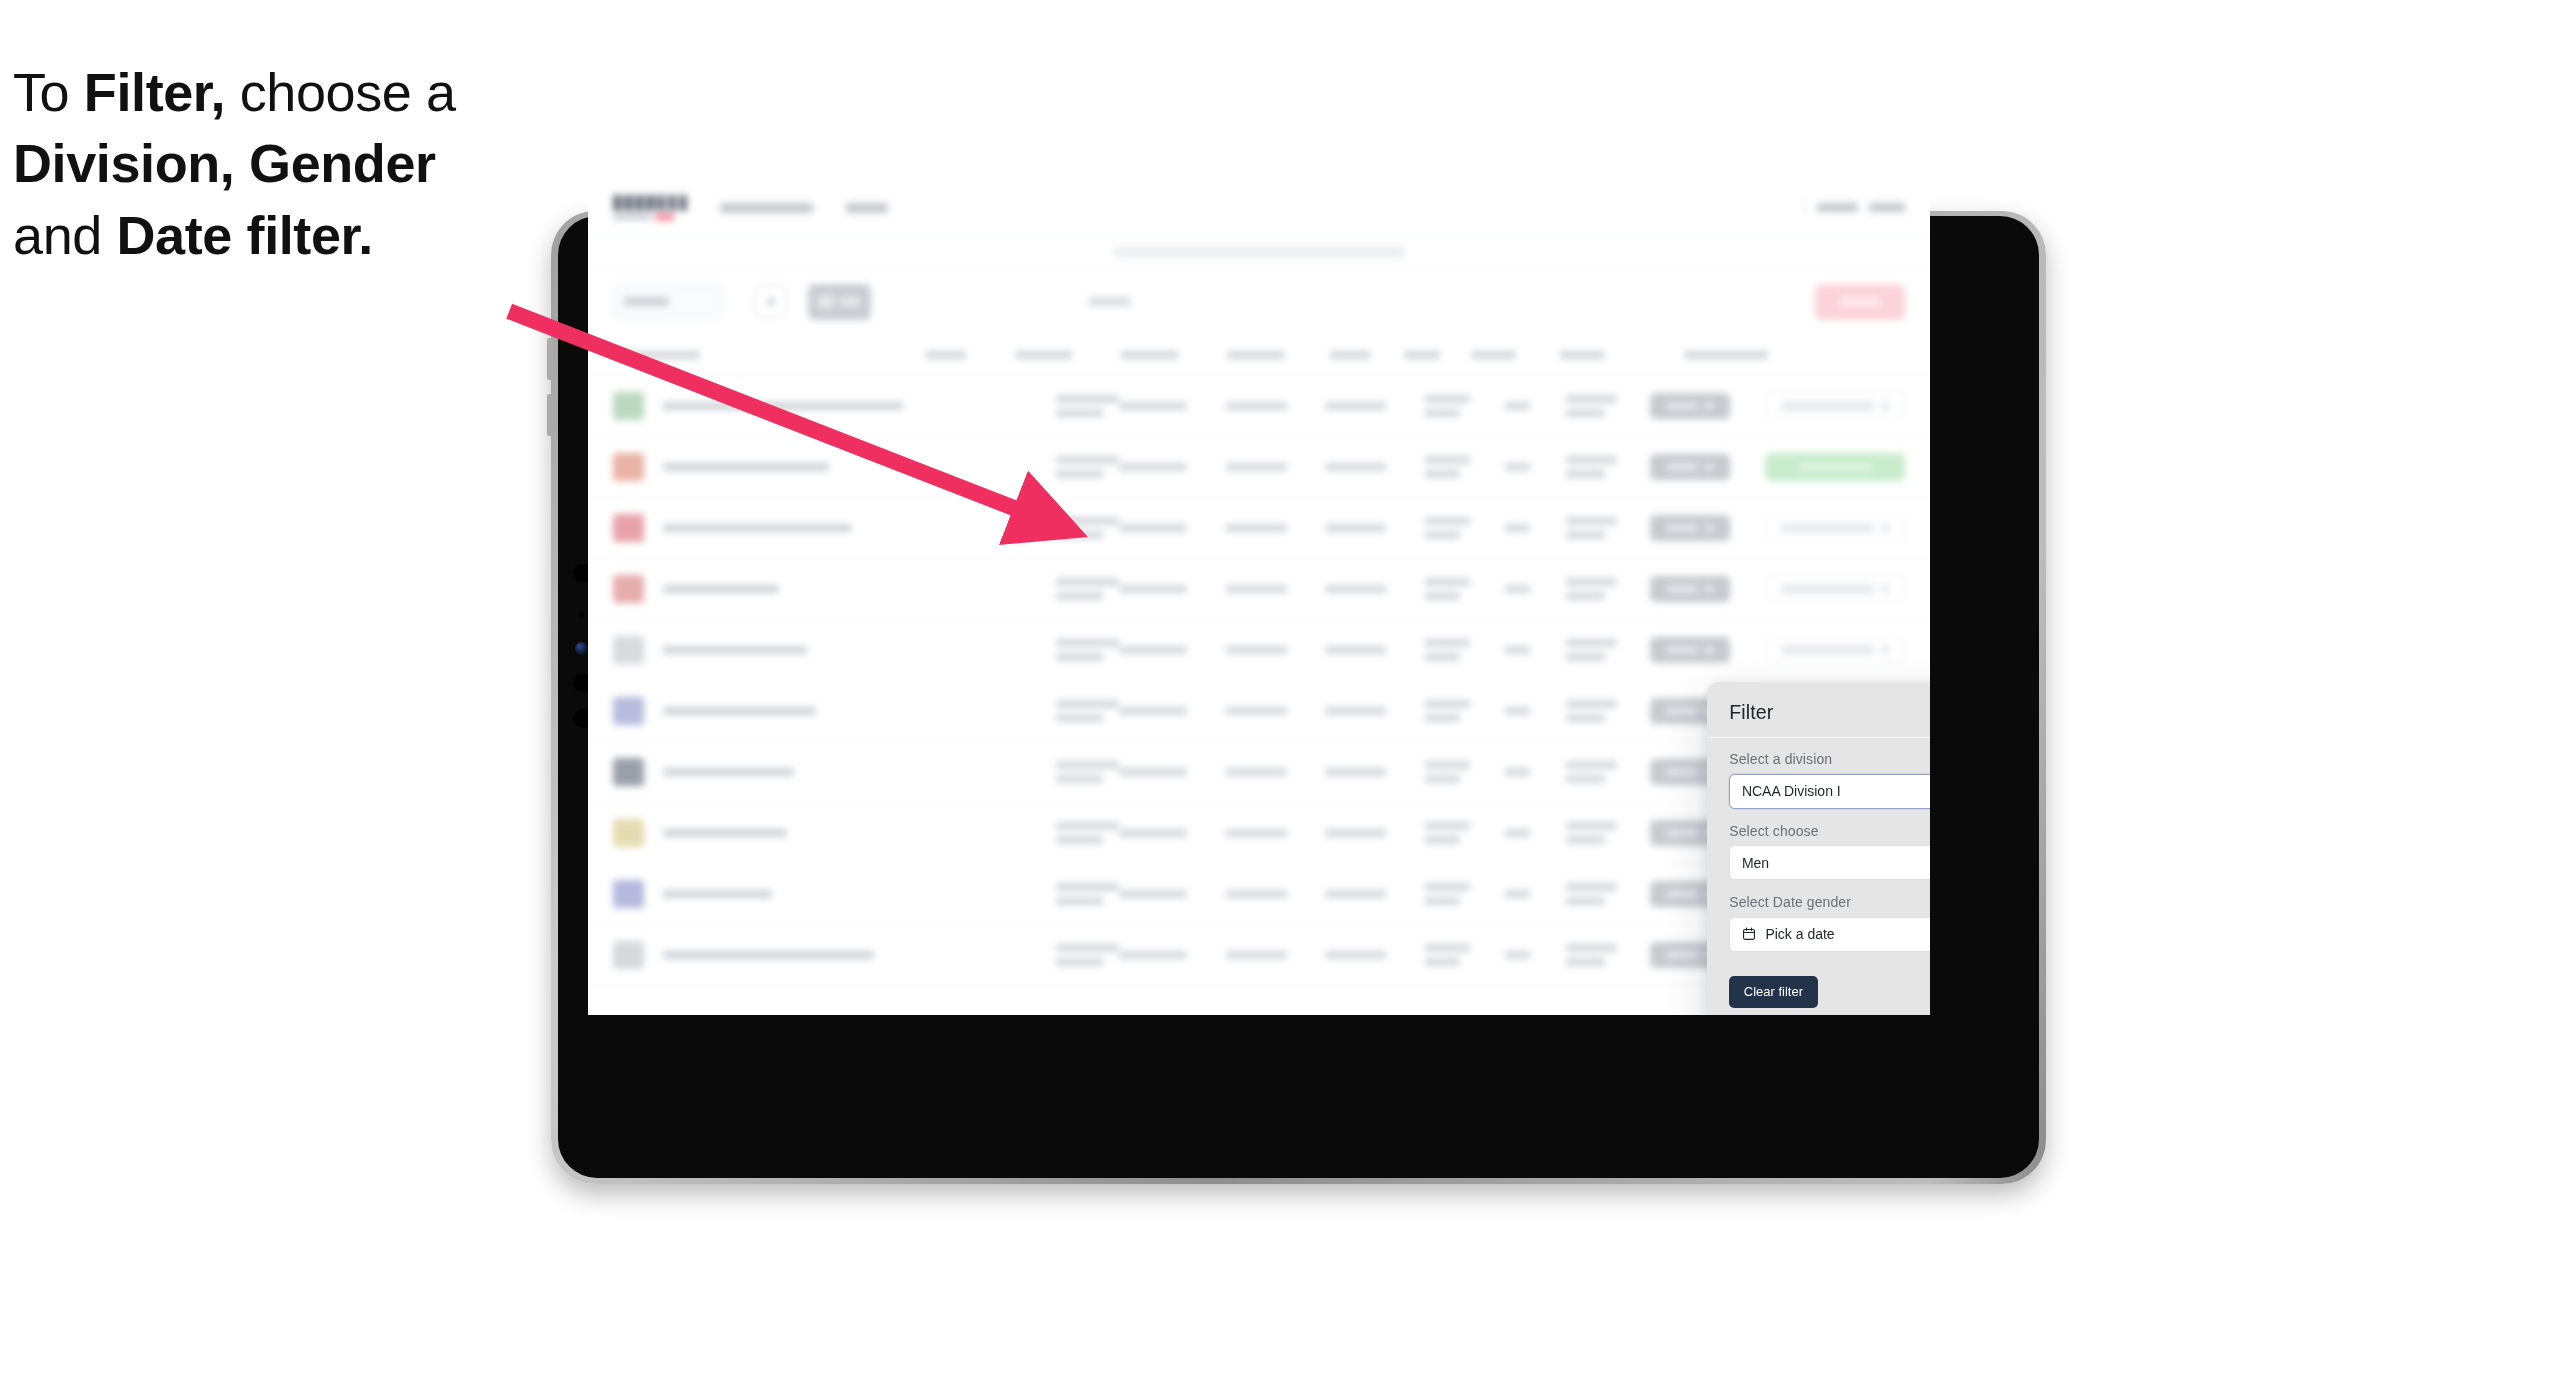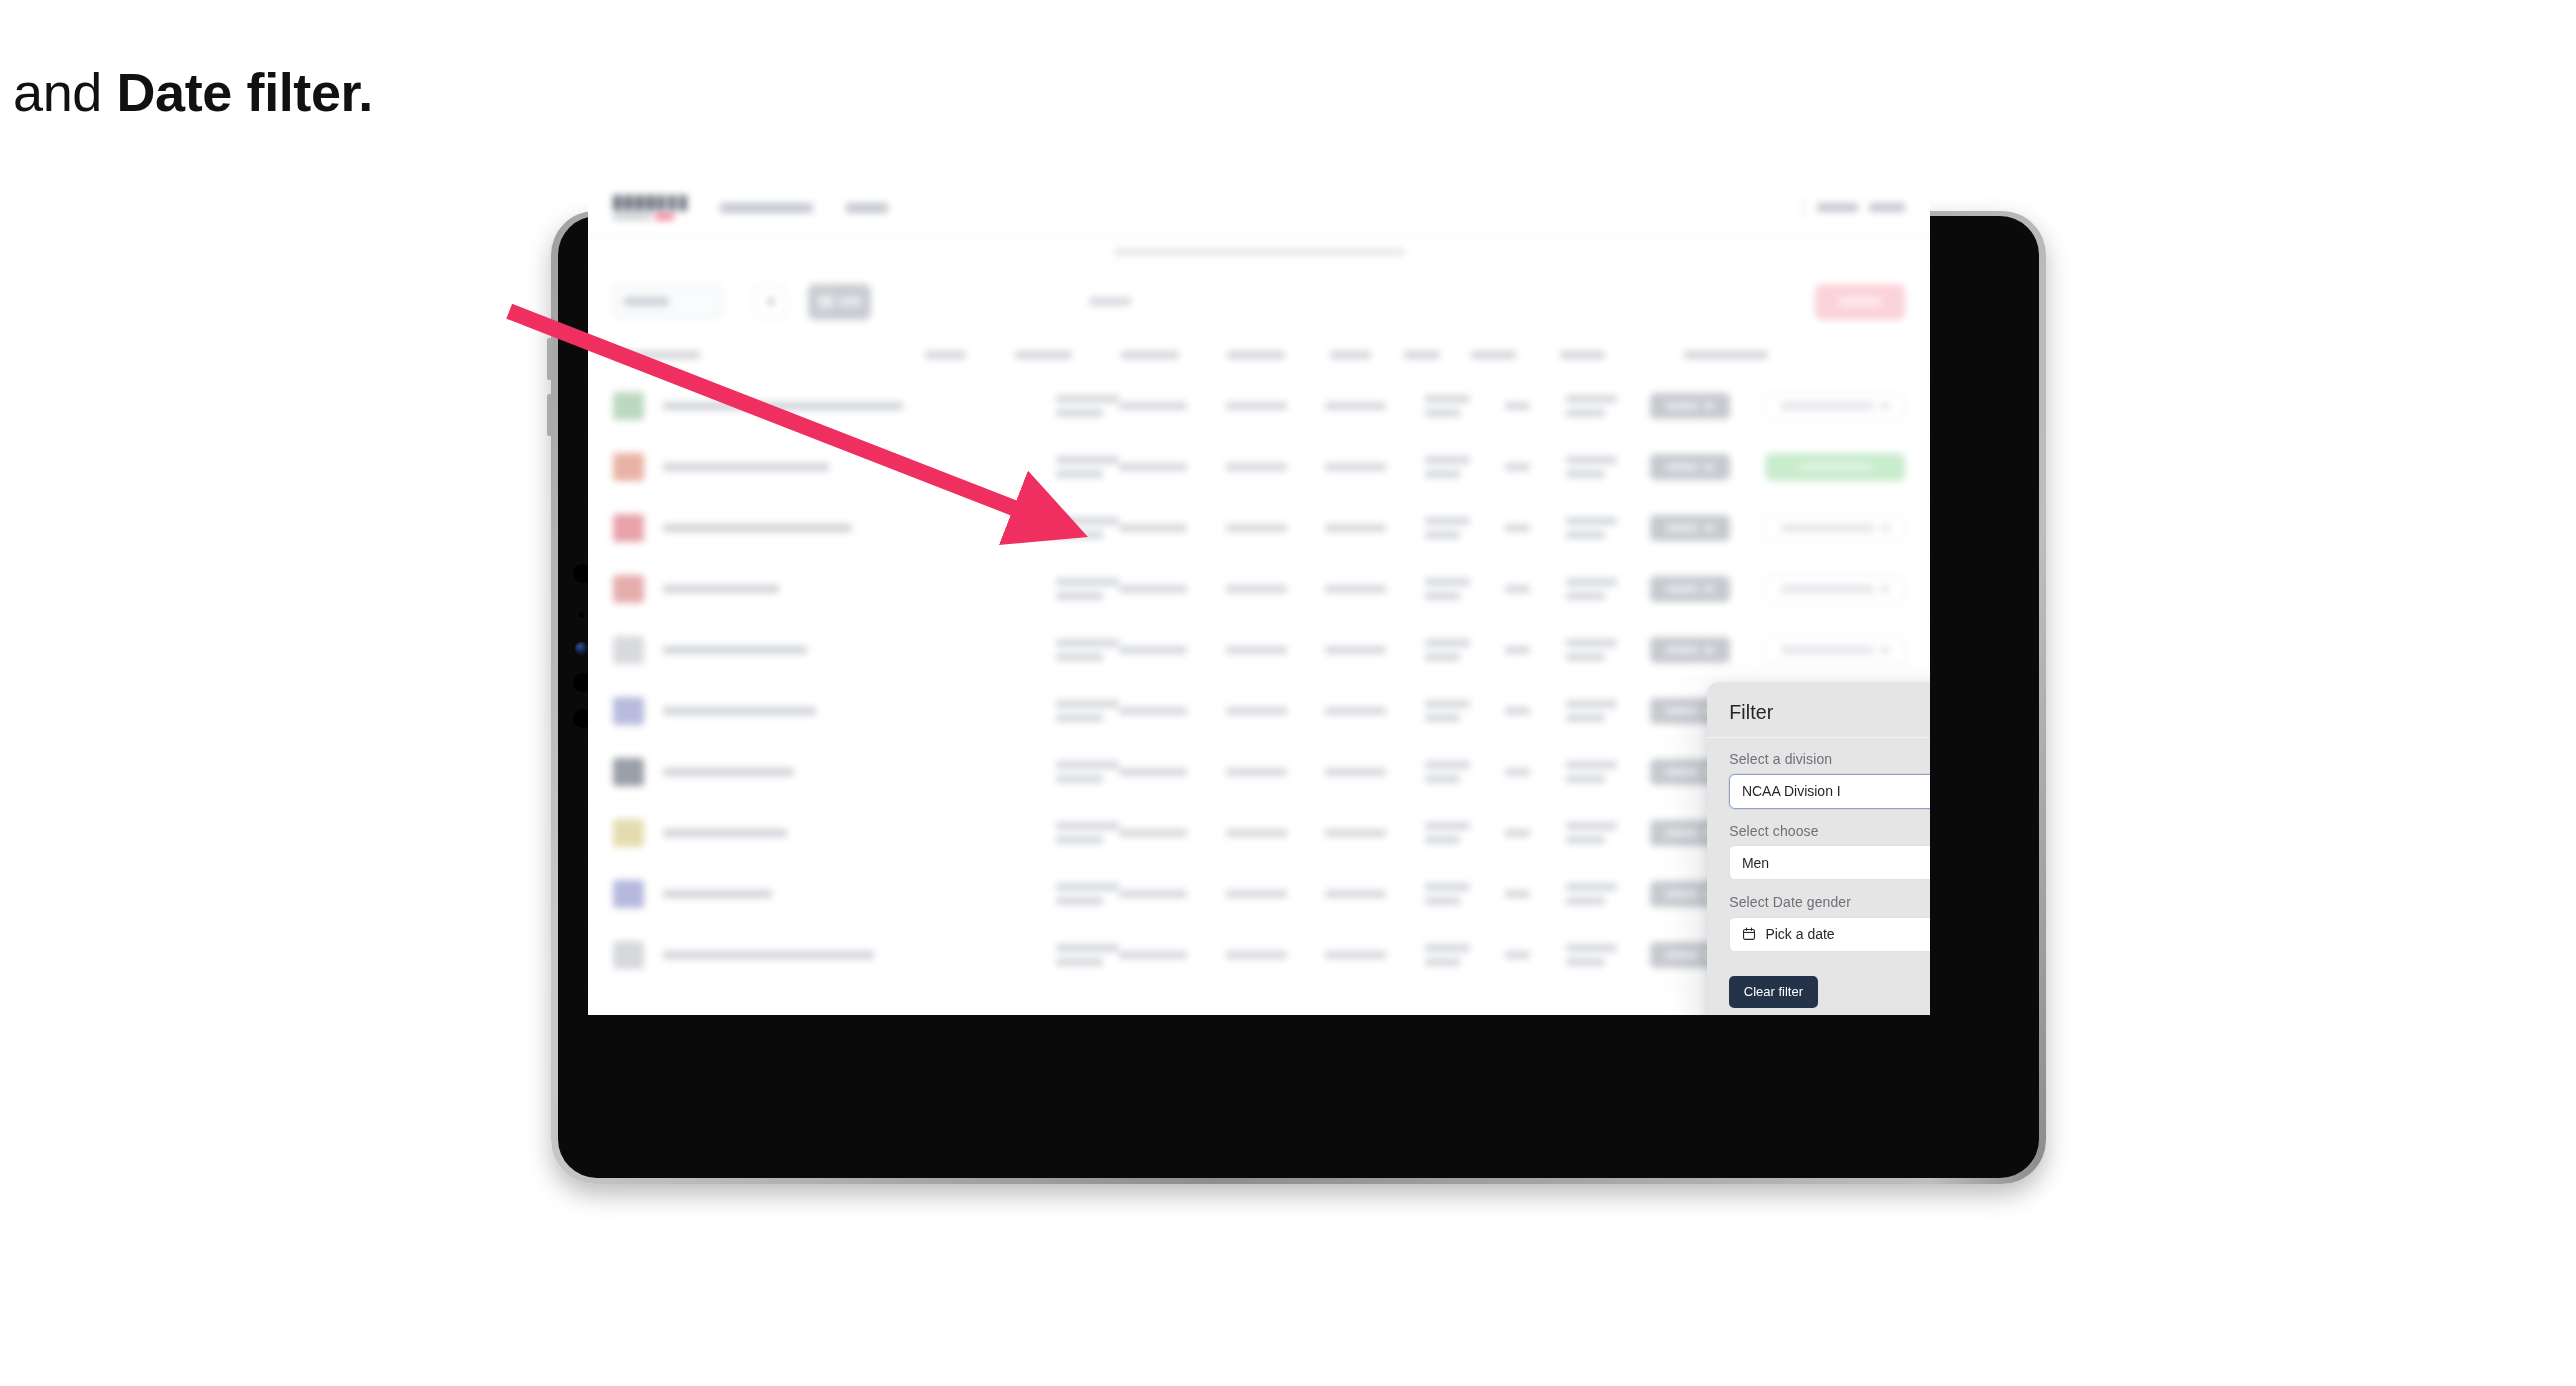--- a/index.html
+++ b/index.html
@@ -213,20 +213,26 @@
   
   #pointer-arrow {
     position:absolute; left:0; top:0; width:2576px; height:1386px;
     pointer-events:none; z-index:60;
   }
 </style>
 </head>
 <body>
 
 <div id="caption">
+  <div>
+    <span>To </span><b>Filter,</b><span> choose a</span>
+  </div>
+  <div>
+    <b>Division, Gender</b>
+  </div>
   <div>
     <span>and </span><b>Date filter.</b>
   </div>
 </div>
 
 <div id="tablet-device">
   <div id="tablet-frame"></div>
 
   <div class="side-btn" style="top:127px;height:42px;"></div>
   <div class="side-btn" style="top:183px;height:42px;"></div>

